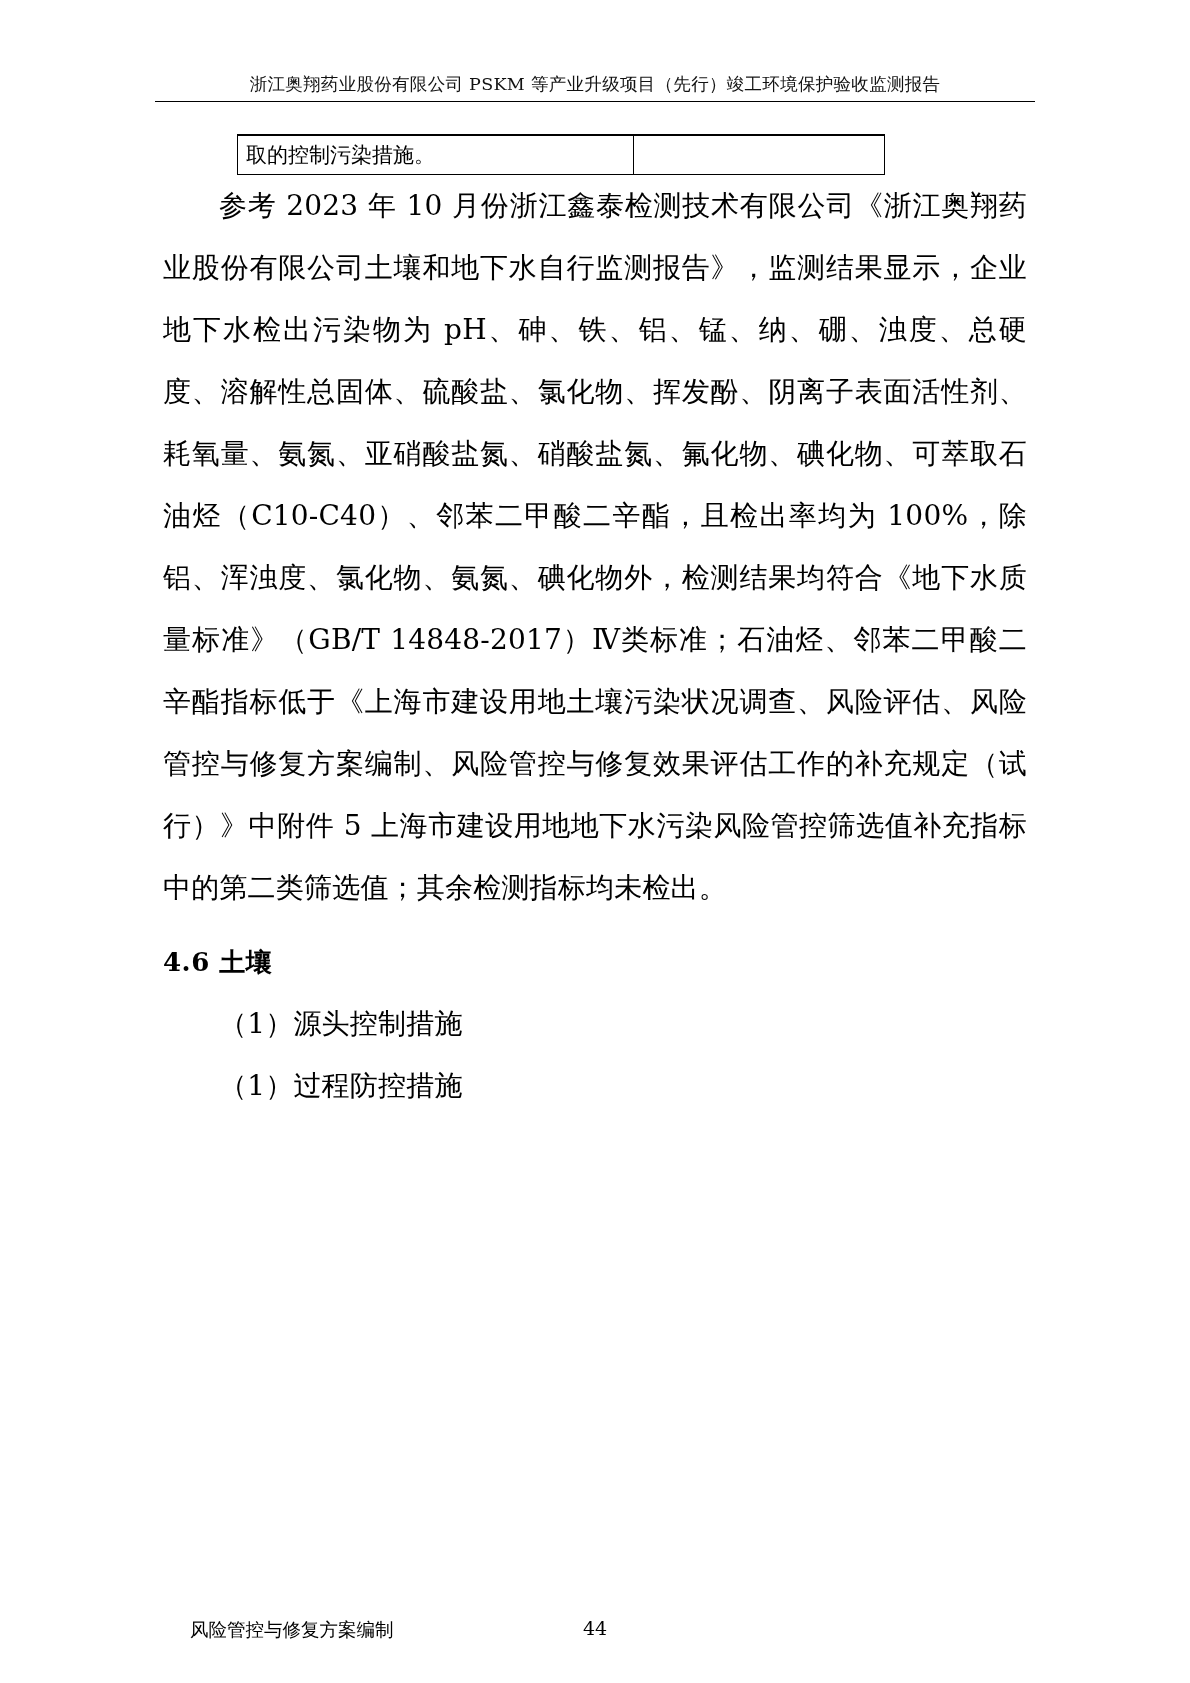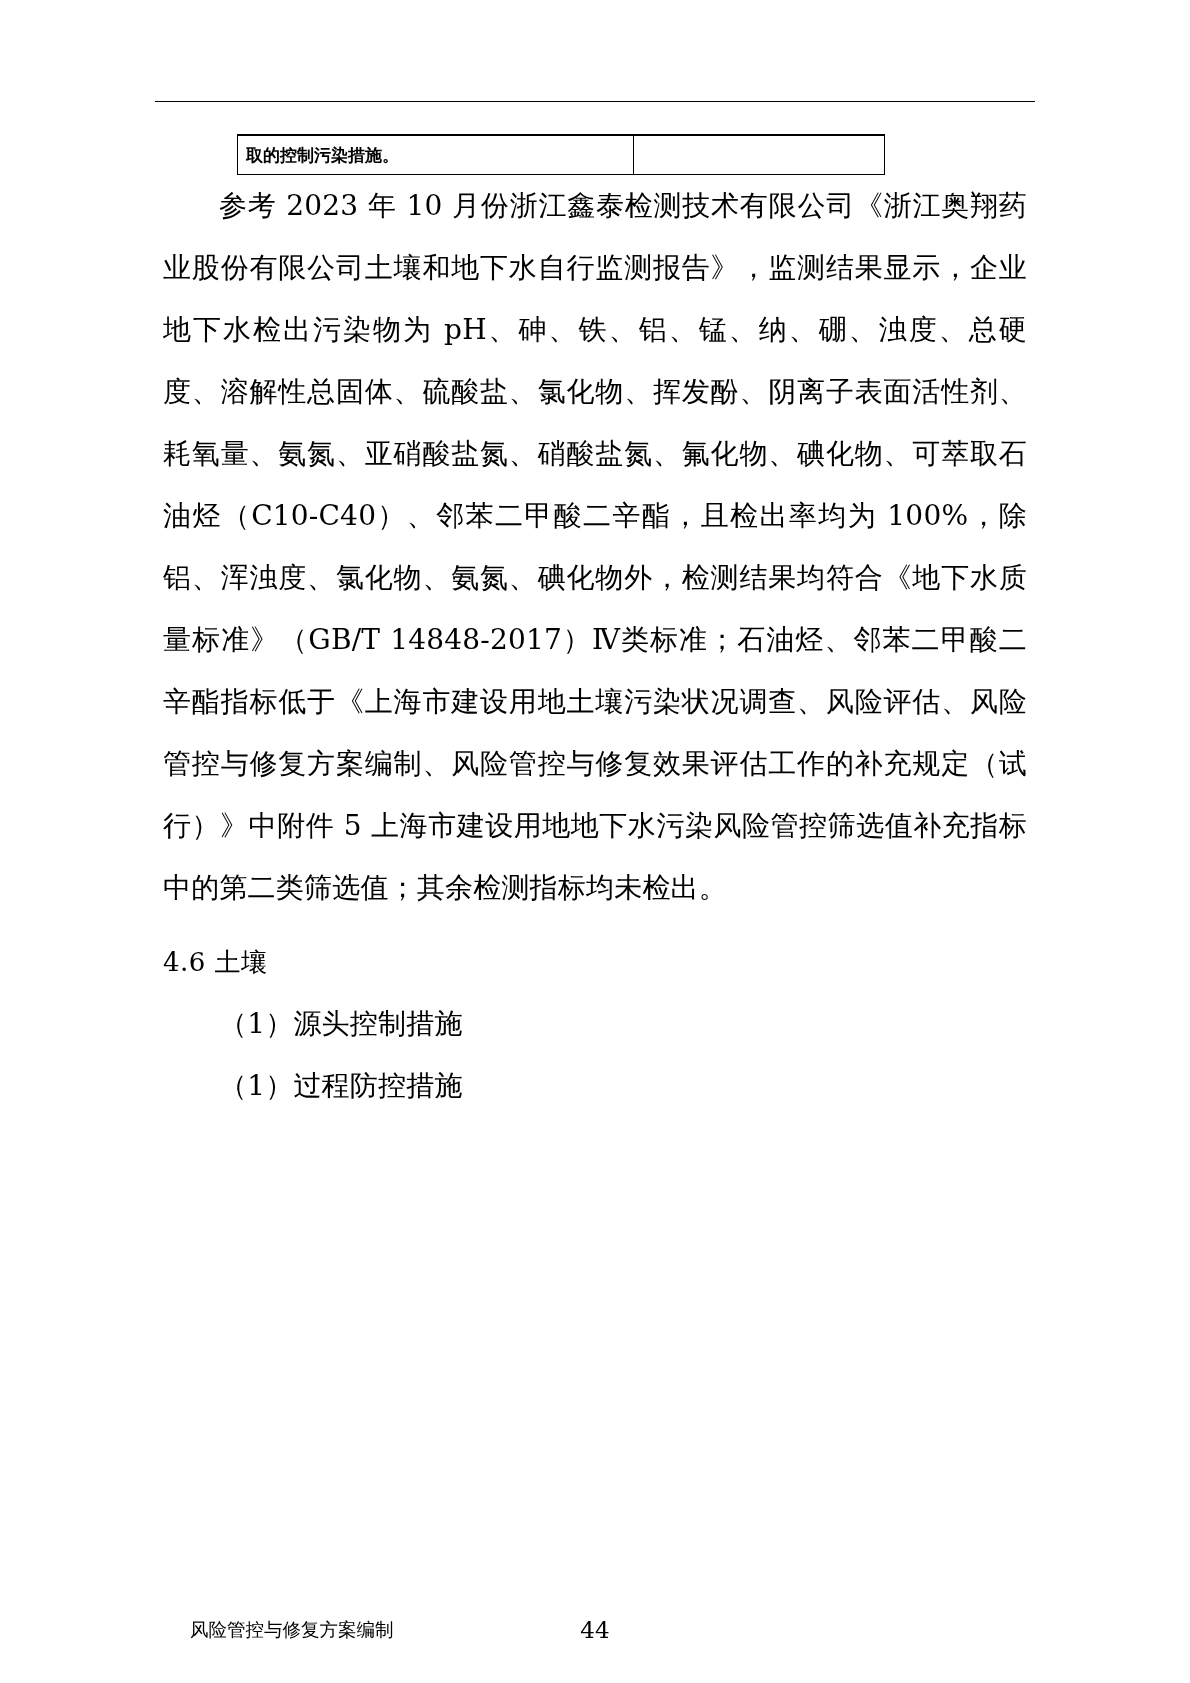--- a/index.html
+++ b/index.html
@@ -44,25 +44,24 @@
     left: 237px;
     width: 648px;
   }
   .table-frag table {
     border-collapse: collapse;
     width: 100%;
   }
   .table-frag td {
     border: 1.2px solid #000;
     height: 34px;
-    font-size: 17px;
+    font-size: 21px;
     font-family: "DejaVu Serif", serif;
     padding: 2px 8px;
     vertical-align: middle;
-    font-weight: bold;
   }
   .table-frag td.cell-a { width: 400px; }
   .table-frag td.cell-b { width: 248px; }
   .table-frag .tbl-top-line {
     border-top: 2.2px solid #000;
   }
   .body {
     position: absolute;
     top: 175px;
     left: 163px;
@@ -78,21 +77,21 @@
     text-indent: 2em;
     letter-spacing: 0.2px;
   }
   p.para.tight {
     text-align: left;
   }
   h2.section {
     margin: 12px 0 0 0;
     font-size: 26px;
     font-family: "DejaVu Serif", serif;
-    font-weight: normal;
+    font-weight: bold;
     line-height: 62px;
     letter-spacing: 0.5px;
   }
   .footer {
     position: absolute;
     bottom: 0;
     left: 0;
     width: 1190px;
     height: 90px;
   }
@@ -102,29 +101,30 @@
     left: 190px;
     font-size: 18.5px;
     font-family: "DejaVu Serif", serif;
   }
   .footer-page {
     position: absolute;
     top: 24px;
     left: 0;
     width: 1190px;
     text-align: center;
-    font-size: 23px;
+    font-size: 19px;
     font-family: "DejaVu Serif", serif;
   }
 </style>
 </head>
 <body>
 
 <div class="page">
 
+  <div class="header">浙江奥翔药业股份有限公司 PSKM 等产业升级项目（先行）竣工环境保护验收监测报告</div>
   <div class="header-rule"></div>
 
   <div class="table-frag">
     <table>
       <tbody>
           <tr>
         <td class="cell-a tbl-top-line">取的控制污染措施。</td>
         <td class="cell-b tbl-top-line"></td>
       </tr>
     </tbody>

